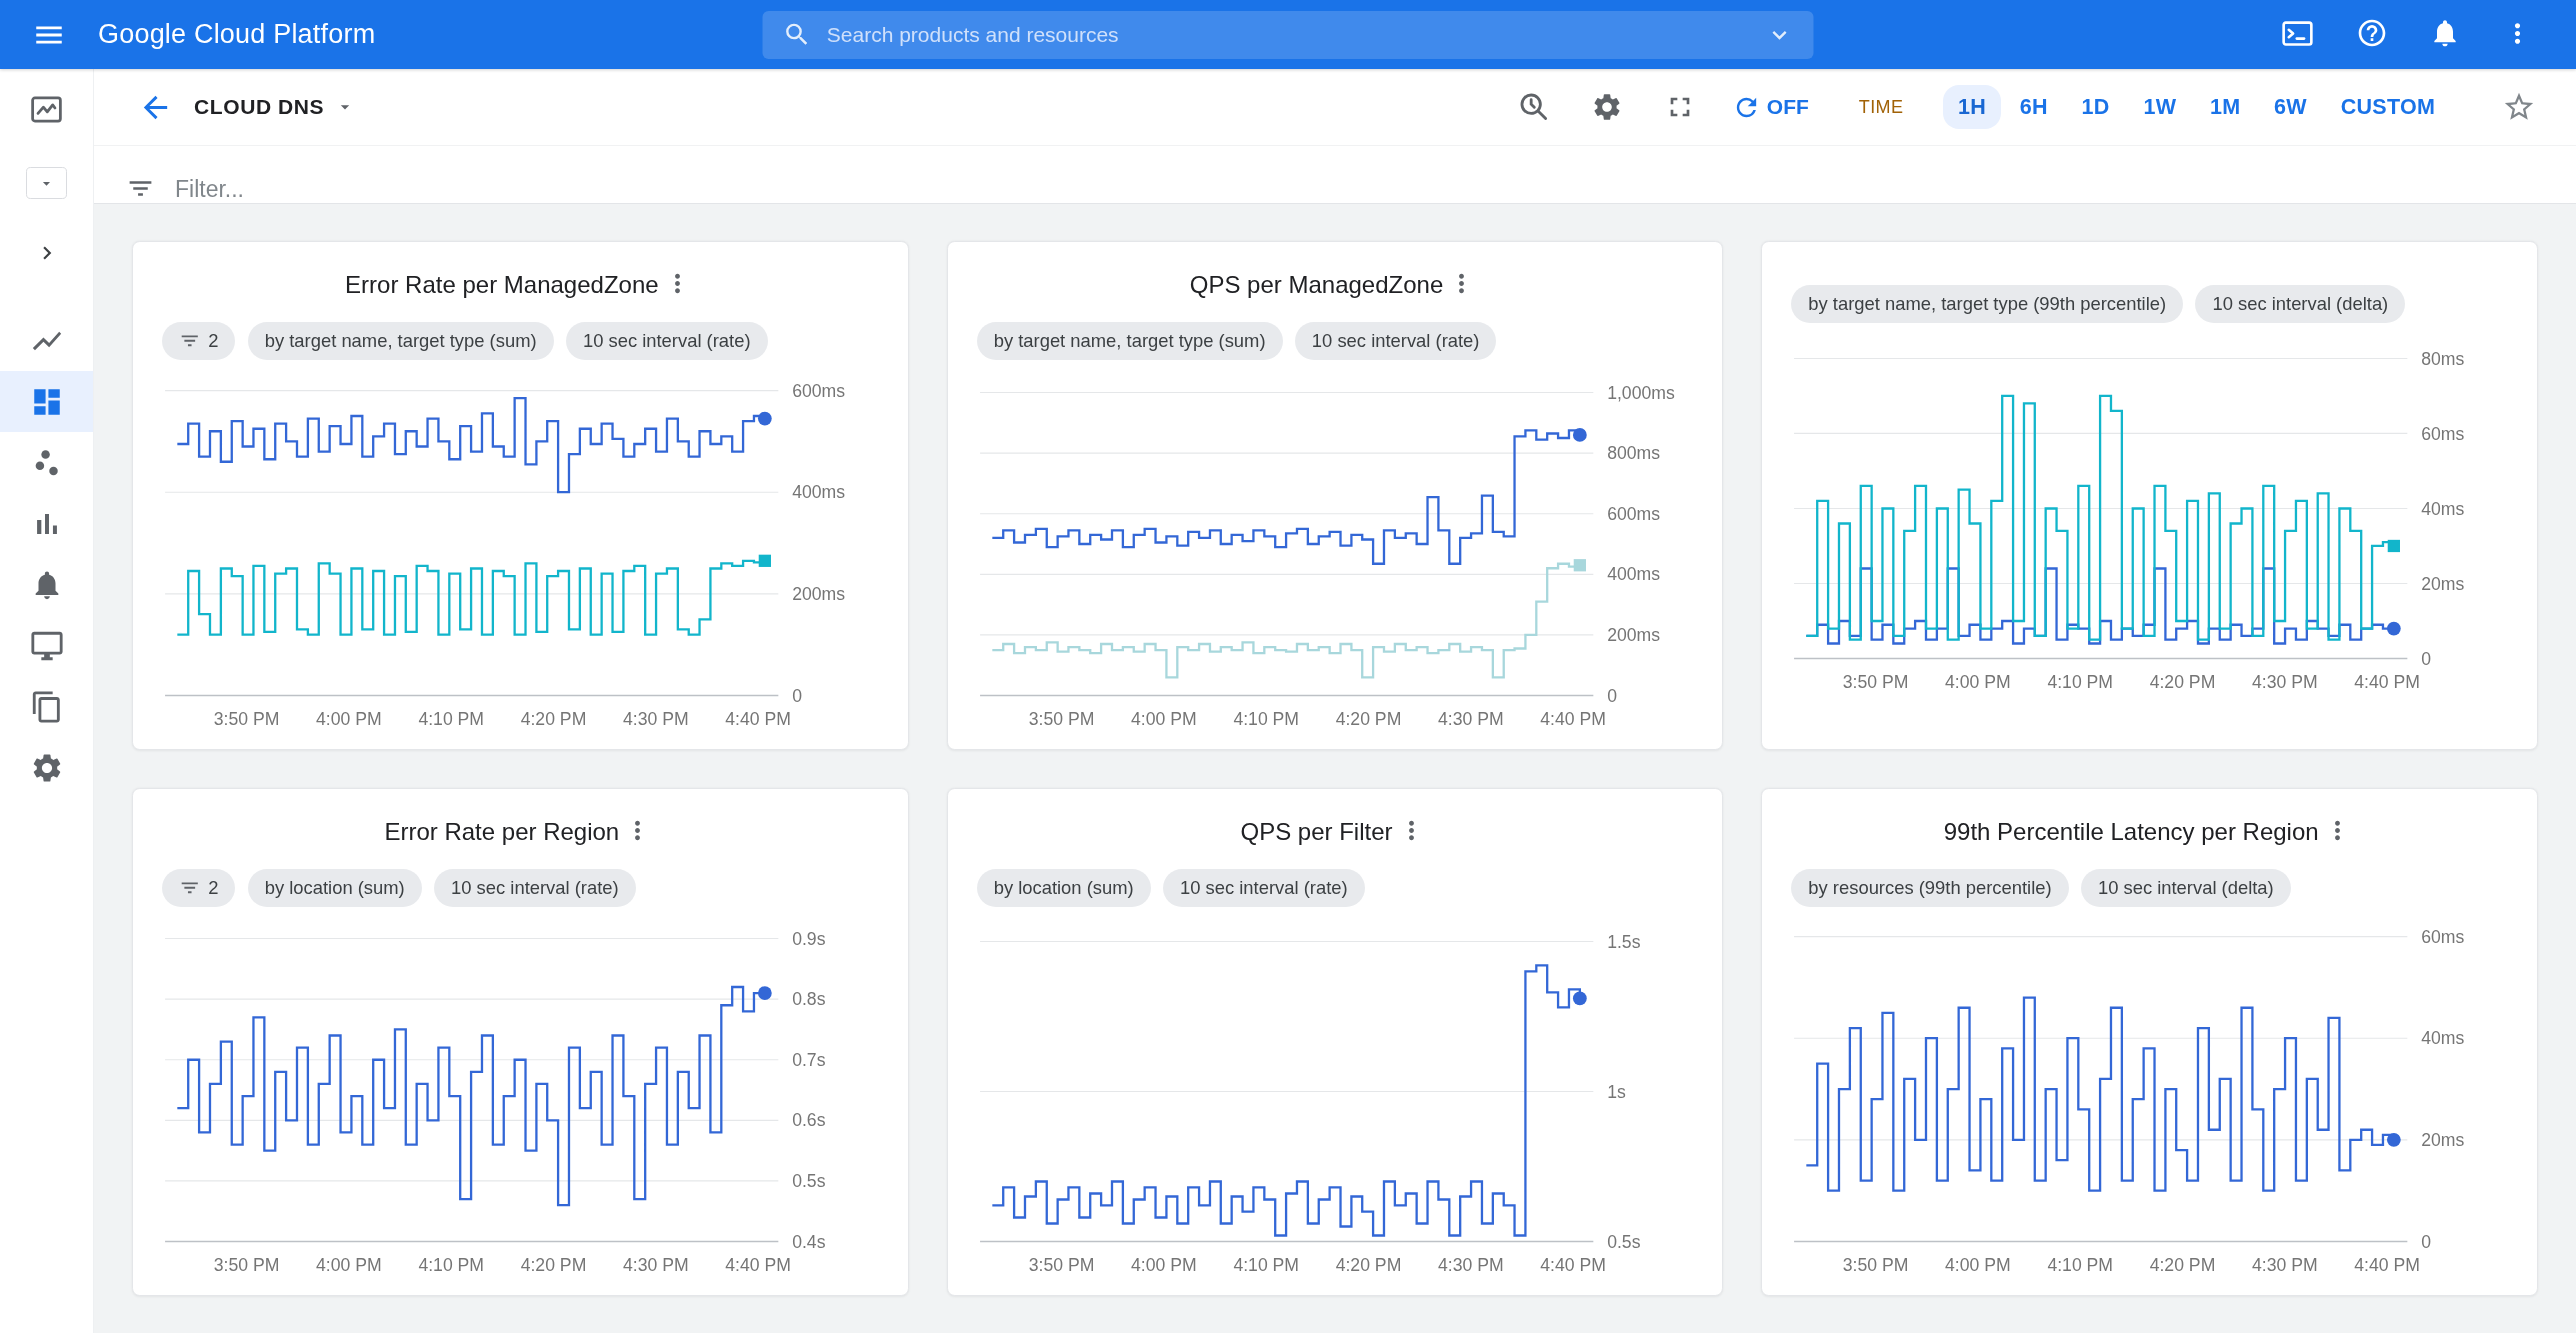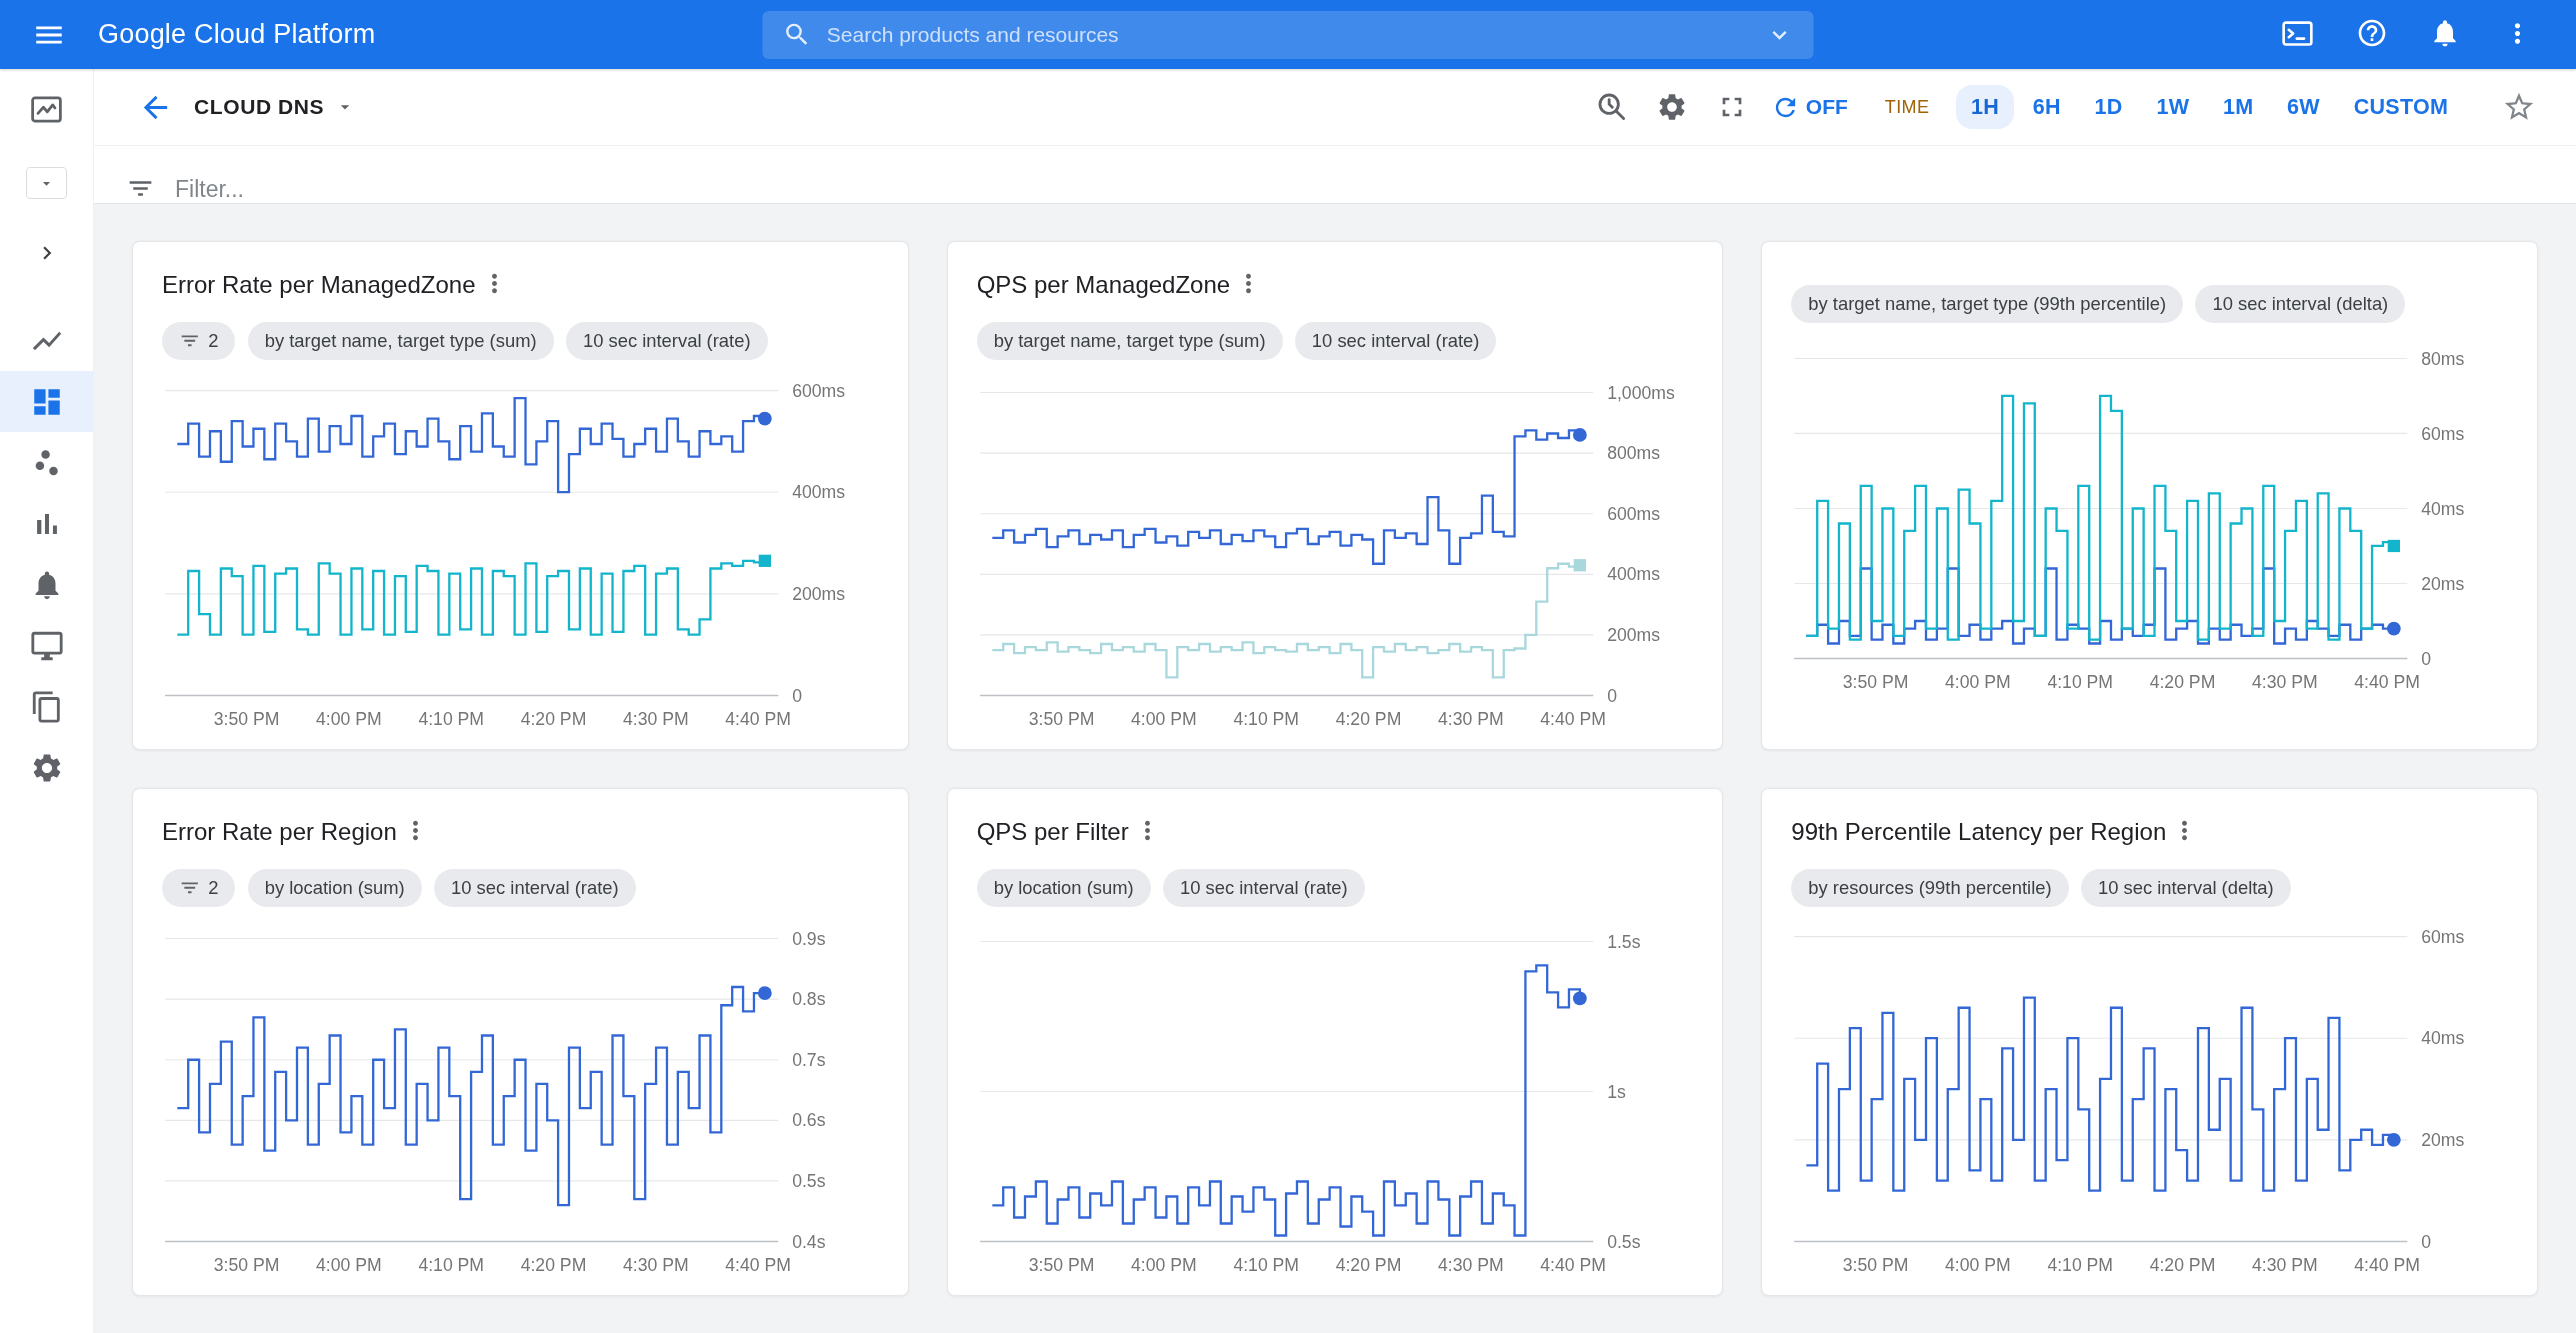--- a/index.html
+++ b/index.html
@@ -27,38 +27,38 @@
   .rail-item svg{fill:#5f6368}
   .rail-item.active{background:#e8f0fe}
   .rail-item.active svg{fill:#1a73e8}
 
   .content{flex:1;display:flex;flex-direction:column;min-width:0}
 
   
   .toolbar{height:77px;background:#fff;display:flex;align-items:center;padding:0 34px 0 40px;border-bottom:0.8px solid #f1f2f3}
   .back-btn{width:43px;height:43px;display:flex;align-items:center;justify-content:center}
   .ctx{display:flex;align-items:center;gap:10.7px;margin-left:17px;font-size:21px;font-weight:700;letter-spacing:0.6px;color:#202124}
-  .toolbar-right{margin-left:auto;display:flex;align-items:center;gap:11px}
+  .toolbar-right{margin-left:auto;display:flex;align-items:center;gap:24px}
   .tb-icon{width:49px;height:49px;display:flex;align-items:center;justify-content:center;border-radius:50%}
   .refresh-btn{display:flex;align-items:center;gap:6.1px;color:#1a73e8;font-size:21px;font-weight:700;margin-left:3.1px}
   .time-label{color:#a16207;font-size:18px;margin:0 15.3px 0 26px;letter-spacing:0.4px}
   .ranges{display:flex;align-items:center;gap:3.1px}
   .range{color:#1a73e8;font-size:21.5px;font-weight:700;padding:0 15.3px;height:44px;border-radius:16px;letter-spacing:0.3px}
   .range.active{background:#e8f0fe;color:#1967d2}
   .star-btn{margin-left:21.5px;width:46px;height:46px;display:flex;align-items:center;justify-content:center}
 
   
   .filterbar{height:58px;background:#fff;display:flex;align-items:flex-end;padding:0 32px;border-bottom:0.8px solid #e3e5e8}
   .filterbar input{border:none;outline:none;font-size:23px;color:#202124;flex:1;margin-left:20px;background:transparent}
   .filterbar input::placeholder{color:#80868b}
 
   
   .grid{flex:1;background:#f1f3f4;display:grid;grid-template-columns:repeat(3,1fr);grid-template-rows:repeat(2,1fr);gap:38px;padding:37px 38px;min-height:0}
   .card{background:#fff;border:0.8px solid #e4e6e9;border-radius:7.7px;box-shadow:0 0.8px 2.3px rgba(60,64,67,.08);padding:23px 29px 18.4px;display:flex;flex-direction:column;min-height:0;overflow:hidden}
-  .card-head{display:flex;align-items:flex-start;justify-content:flex-start}
+  .card-head{display:flex;align-items:flex-start;justify-content:center}
   .card-title{font-size:24px;font-weight:400;color:#202124;margin-top:6.1px;white-space:nowrap}
   .dots-btn{width:37px;height:37px;display:flex;align-items:center;justify-content:center}
   .chips{display:flex;gap:12.3px;margin-top:20px;flex-wrap:nowrap;overflow:hidden}
   .chip{display:flex;align-items:center;gap:7.7px;background:#e8eaed;border-radius:20px;height:38px;padding:0 17px;font-size:18.4px;color:#3c4043;white-space:nowrap;flex-shrink:0}
   .chartbox{flex:1;min-height:0;margin-top:10.7px}
   .ylab,.xlab{fill:#757575;font-size:23px}
 </style>
 </head>
 <body>
 

